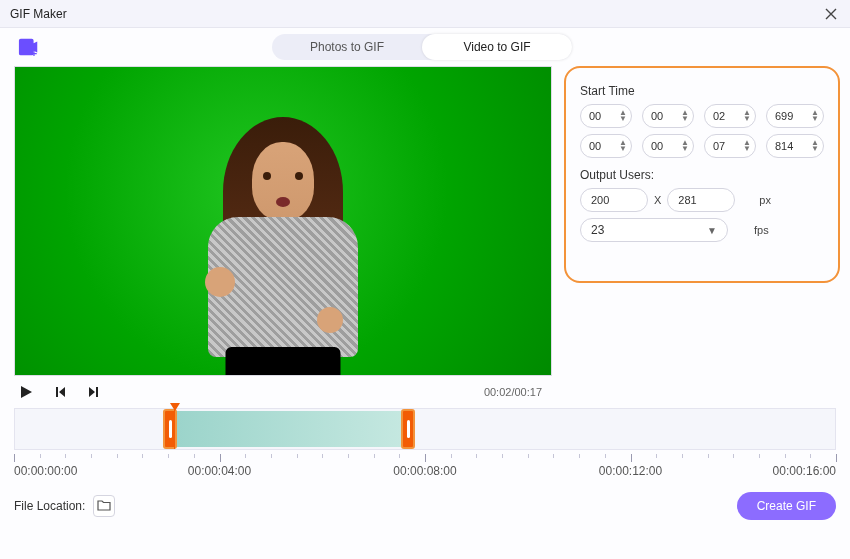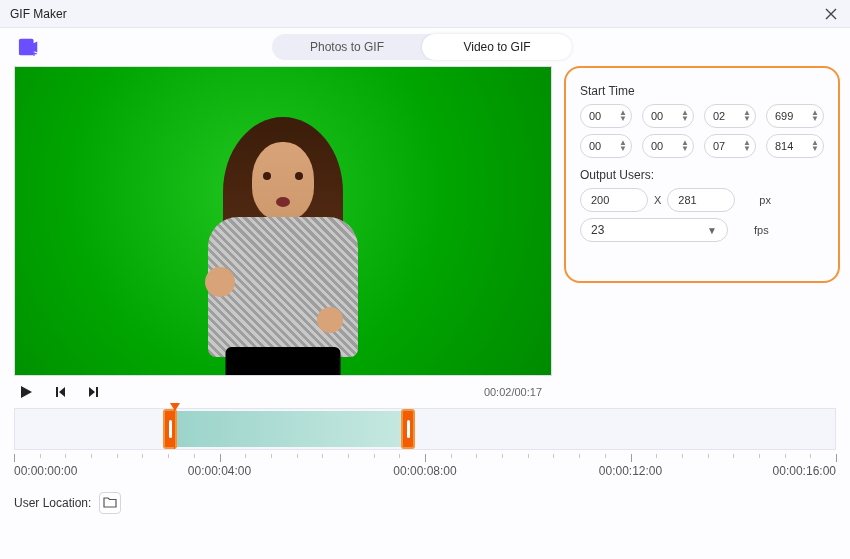--- a/index.html
+++ b/index.html
@@ -264,21 +264,22 @@
       </div>
     <span class="rlabel first" style="left:0">00:00:00:00</span>
     <span class="rlabel" style="left:25%">00:00:04:00</span>
     <span class="rlabel" style="left:50%">00:00:08:00</span>
     <span class="rlabel" style="left:75%">00:00:12:00</span>
     <span class="rlabel last" style="left:100%">00:00:16:00</span>
   </div>
 </div>
 
 <div class="bottomrow">
-  <span class="fl-label">User Location:</span>
+  <span class="fl-label">File Location:</span>
   <div class="folderbtn">
     <span>
       <svg width="14" height="12" viewBox="0 0 14 12">
           <path fill="none" stroke="#555" stroke-width="1.2" d="M1 2h4l1.5 1.5H13V11H1z"></path>
         </svg>
     </span>
   </div>
+  <button class="create">Create GIF</button>
 </div>
 
 </body></html>

